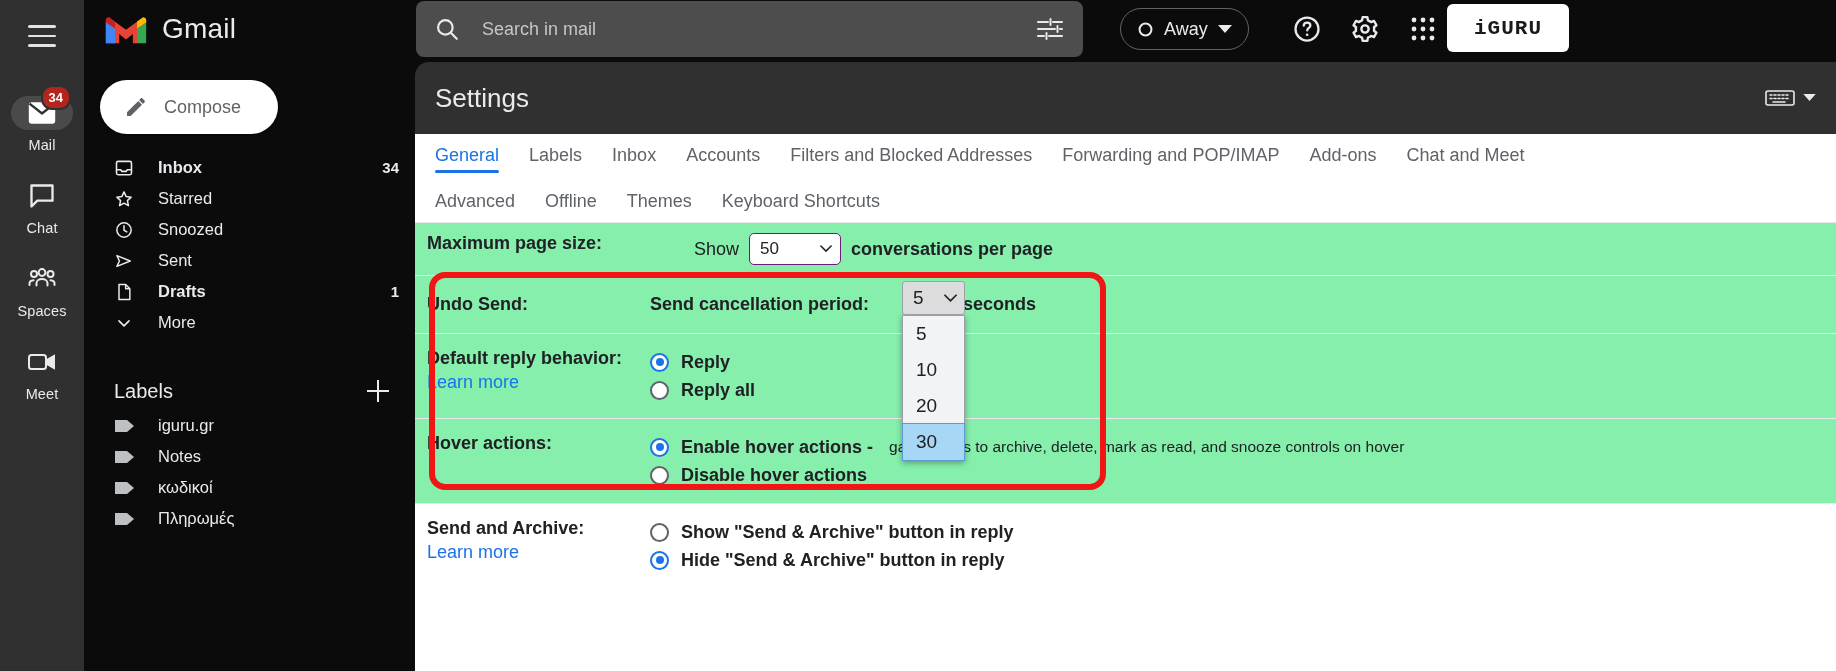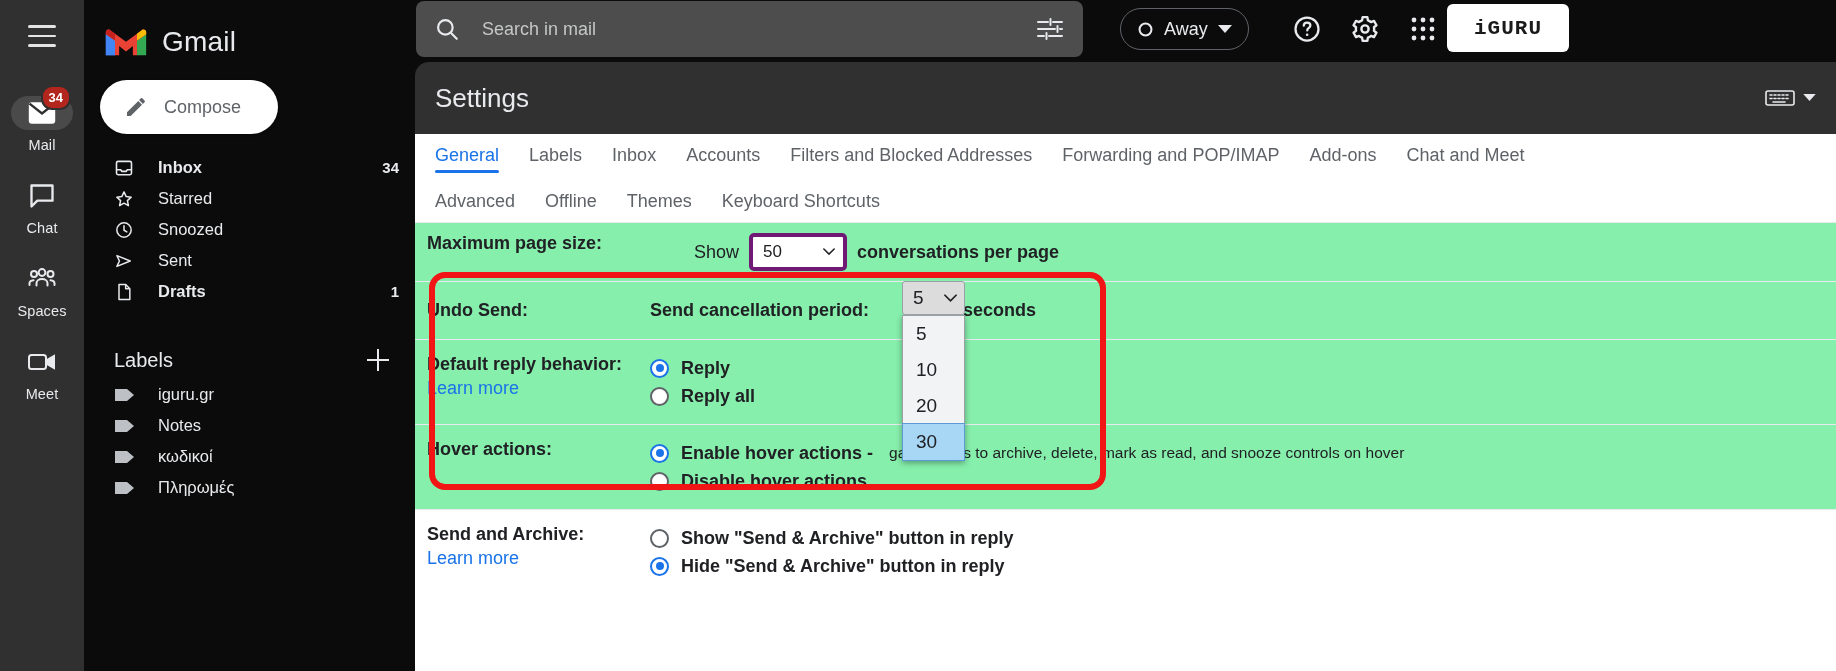--- a/index.html
+++ b/index.html
@@ -26,21 +26,21 @@
   .railitem.active .railicon{background:#4a4a4a;}
   .raillabel{margin-top:7px;font-size:14.5px;color:#e8eaed;letter-spacing:.1px;}
   .badge{
     position:absolute;top:-11px;right:2px;background:#b3261e;color:#fff;
     font-size:13px;font-weight:600;line-height:1;border-radius:11px;padding:4px 6px;min-width:14px;text-align:center;
     border:2px solid #303030;
   }
 
   
   .side{position:absolute;left:84px;top:0;width:331px;height:671px;background:#0b0b0b;}
-  .brandrow{height:58px;display:flex;align-items:flex-end;padding-left:20px;gap:14px;}
+  .brandrow{height:58px;display:flex;align-items:center;padding-left:20px;gap:14px;}
   .gmail-m{width:44px;height:33px;flex:0 0 auto;}
   .brandtext{font-size:28px;color:#e8eaed;letter-spacing:.2px;font-weight:400;}
 
   .compose{
     margin:22px 0 0 16px;width:178px;height:54px;background:#fff;border-radius:27px;
     display:flex;align-items:center;gap:16px;padding-left:24px;box-sizing:border-box;cursor:pointer;
     box-shadow:0 1px 3px rgba(0,0,0,.4);
   }
   .compose .clabel{font-size:18px;color:#5f6368;}
 
@@ -97,21 +97,21 @@
 
   .rows{position:relative;}
   .srow{display:flex;align-items:flex-start;border-top:1px solid #e8eaed;padding:14px 0 14px 0;font-size:18px;color:#202124;}
   .srow .lbl{width:235px;flex:0 0 auto;padding-left:12px;font-weight:700;box-sizing:border-box;}
   .srow .lbl .learn{display:block;font-weight:400;color:#1a73e8;margin-top:3px;cursor:pointer;}
   .srow .ctl{flex:1;min-width:0;}
   .shaded{background:#86efac;}
 
   .sel-sm{
     display:inline-flex;align-items:center;justify-content:space-between;
-    border:4px solid #701a75;border-radius:5px;background:#fff;height:30px;
+    border:1px solid #701a75;border-radius:5px;background:#fff;height:30px;
     padding:0 8px 0 10px;font-size:17px;color:#202124;cursor:pointer;vertical-align:middle;
   }
   .sel-sm .cv{width:12px;height:12px;margin-left:12px;flex:0 0 auto;}
 
   .radioline{display:flex;align-items:center;gap:12px;height:28px;font-weight:700;}
   .radioline .rtext{font-size:18px;}
   .radio{width:19px;height:19px;border-radius:50%;border:2px solid #5f6368;box-sizing:border-box;flex:0 0 auto;position:relative;cursor:pointer;background:#fff;}
   .radio.on{border-color:#1a73e8;}
   .radio.on:after{content:"";position:absolute;left:3.5px;top:3.5px;width:8px;height:8px;border-radius:50%;background:#1a73e8;}
   .hovertext{font-weight:400;white-space:nowrap;}
@@ -254,20 +254,29 @@
       </div>
       <div class="navitem bold">
         <span class="nicon">
           <svg width="20" height="20" viewBox="0 0 24 24" fill="none" stroke="#e8eaed" stroke-width="1.8" stroke-linejoin="round">
               <path d="M6 3h8l5 5v13H6z"></path>
               <path d="M14 3v5h5"></path>
             </svg>
         </span>
         <span class="nlabel">Drafts</span>
         <span class="ncount">1</span>
+      </div>
+      <div class="navitem">
+        <span class="nicon">
+          <svg width="20" height="20" viewBox="0 0 24 24" fill="none" stroke="#e8eaed" stroke-width="2" stroke-linecap="round" stroke-linejoin="round">
+              <path d="M6 9.5l6 6 6-6"></path>
+            </svg>
+        </span>
+        <span class="nlabel">More</span>
+        <span class="ncount"></span>
       </div>
     </div>
 
     <div class="labels-head">
       <div class="labels-title">Labels</div>
       <div class="plus"></div>
     </div>
 
     <div>
       <div class="navitem">

